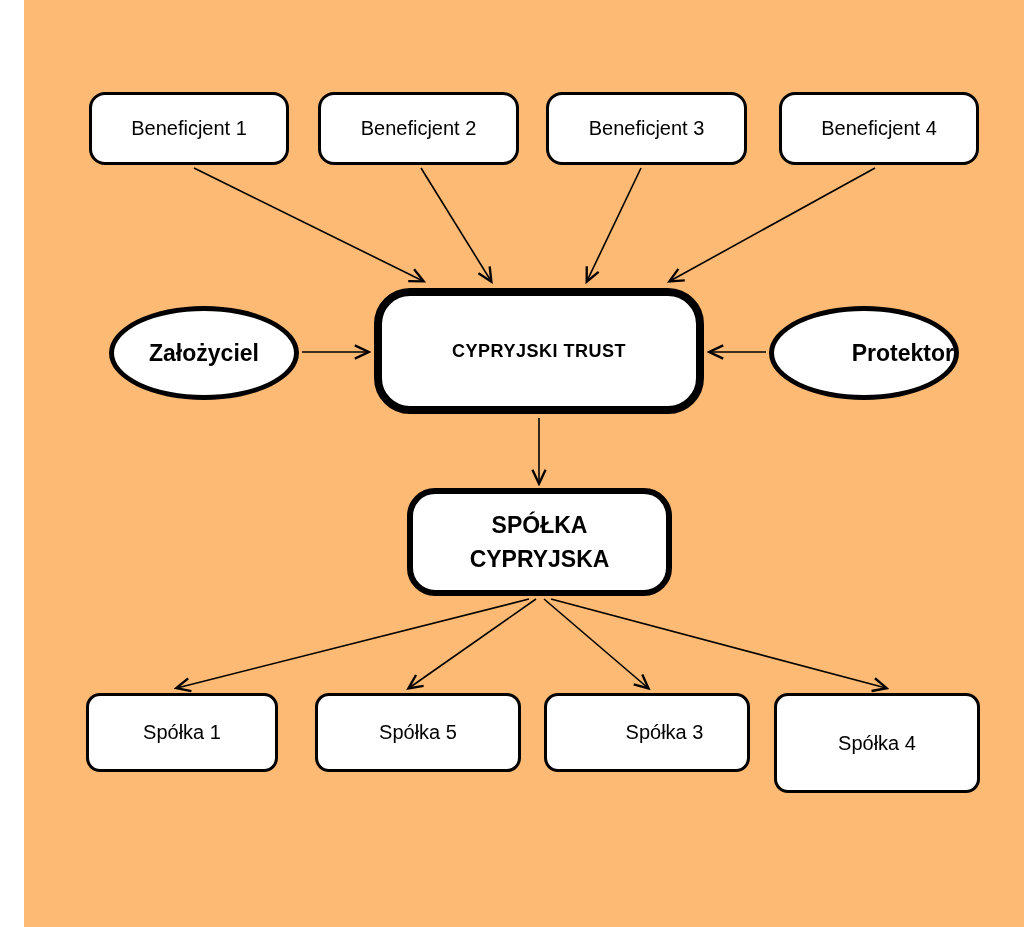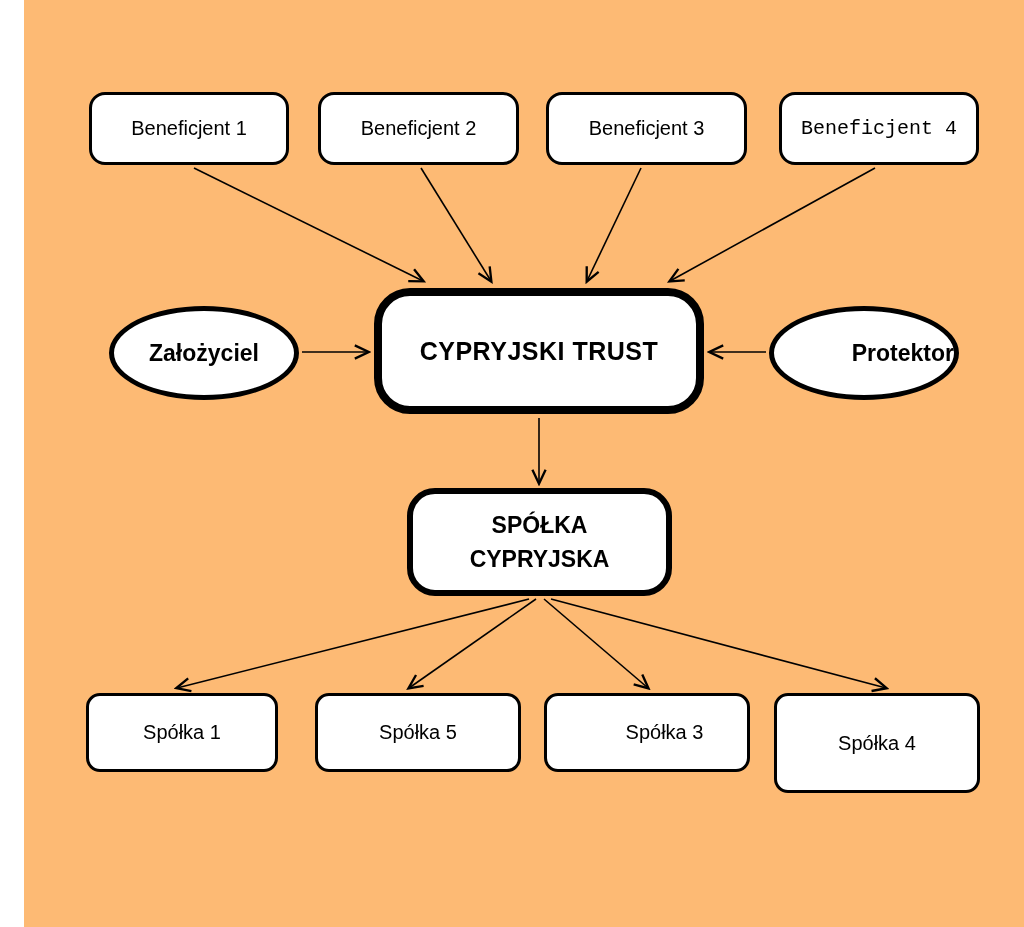--- a/index.html
+++ b/index.html
@@ -45,21 +45,21 @@
   }
   .sub {
     border: 3px solid #000000;
     border-radius: 14px;
     font-size: 20px;
     font-weight: 400;
   }
   .trust {
     border: 8px solid #000000;
     border-radius: 36px;
-    font-size: 25px;
+    font-size: 18px;
     font-weight: bold;
     letter-spacing: 0.5px;
   }
   .company {
     border: 6px solid #000000;
     border-radius: 28px;
     font-size: 23px;
     font-weight: bold;
     line-height: 1.5;
   }
@@ -71,21 +71,21 @@
     border: 5px solid #000000;
     border-radius: 50%;
     font-size: 23px;
     font-weight: bold;
   }
 
   
   .ben1 { left: 65px;  top: 92px; width: 200px; height: 73px; }
   .ben2 { left: 294px; top: 92px; width: 201px; height: 73px; }
   .ben3 { left: 522px; top: 92px; width: 201px; height: 73px; }
-  .ben4 { left: 755px; top: 92px; width: 200px; height: 73px; font-family: Liberation Mono, monospace; }
+  .ben4 { left: 755px; top: 92px; width: 200px; height: 73px; }
 
   
   .trust   { left: 350px; top: 288px; width: 330px; height: 126px; }
   .founder   { left: 85px;  top: 306px; width: 190px; height: 94px; }
   .protector { left: 745px; top: 306px; width: 190px; height: 94px; justify-content: flex-end; }
 
   .company { left: 383px; top: 488px; width: 265px; height: 108px; }
 
   
   .sub1 { left: 62px;  top: 693px; width: 192px; height: 79px; }

